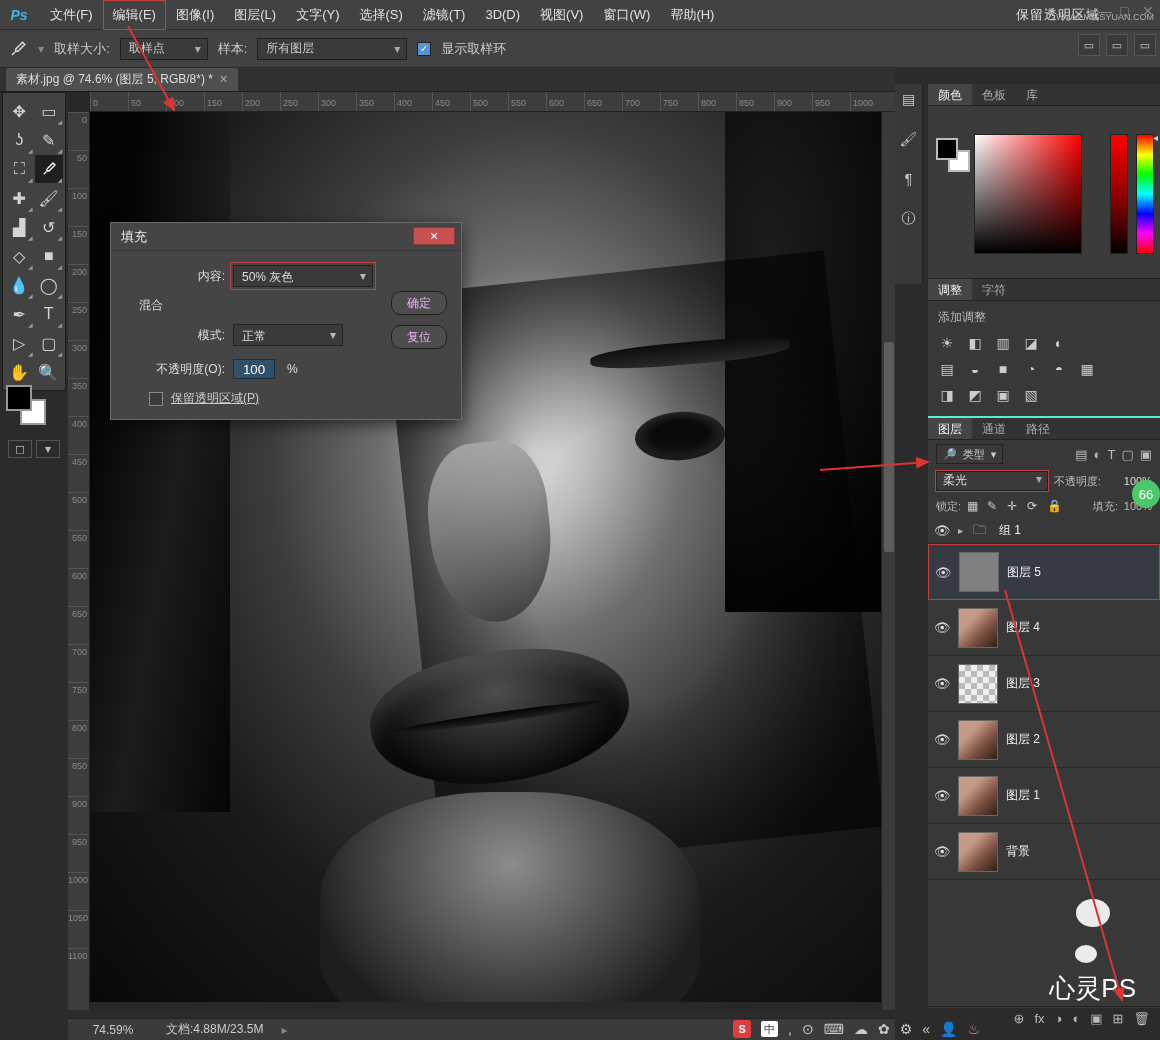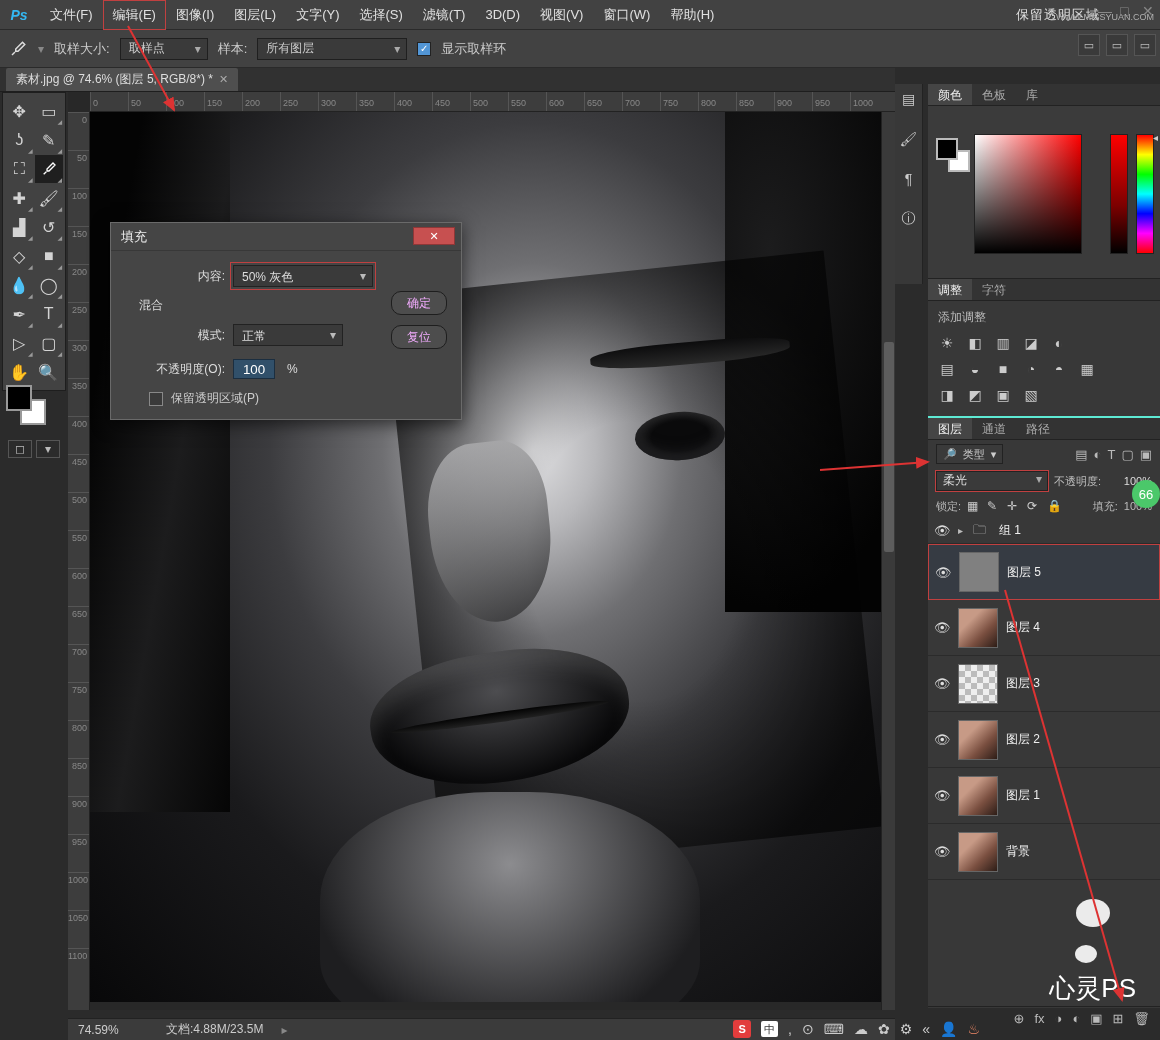--- a/index.html
+++ b/index.html
@@ -206,21 +206,21 @@
   }
   .pct { margin-left:12px; color:#ddd; }
   .dlg-btn {
     position:absolute; right:14px; width:56px; height:24px;
     border:1px solid #1e1e1e; border-radius:10px;
     background:#4d4d4d; color:#f0abfc; display:flex;
     align-items:center; justify-content:center; font-size:12px;
   }
   .dlg-btn.ok { top:40px; }
   .dlg-btn.reset { top:74px; }
-  .dlg-check { display:flex; align-items:center; gap:8px; margin-left:24px; margin-top:4px; }
+  .dlg-check { display:flex; align-items:center; gap:8px; margin-left:24px; margin-top:4px;text-decoration:underline; }
   .chk { width:14px; height:14px; border:1px solid #888; background:#3a3a3a; }
 
   
   .ministrip {
     position:absolute; left:895px; top:84px; width:28px; height:200px;
     background:#383838; border-right:1px solid #222;
     display:flex; flex-direction:column; align-items:center; padding-top:6px; gap:22px;
   }
   .mini-icon { width:18px; height:18px; color:#ccc; font-size:14px; display:flex;
     align-items:center; justify-content:center; }
@@ -316,21 +316,21 @@
     border-top:1px solid #222;
   }
 
   
   .statusbar {
     position:absolute; left:68px; bottom:0; width:827px; height:22px;
     background:#3b3b3b; border-top:1px solid #222;
     display:flex; align-items:center; padding:0 10px; gap:18px;
     font-size:12px; color:#ccc;
   }
-  .status-zoom { width:70px; }
+  .status-zoom { width:70px;text-align:center; }
 
   
   .systray {
     position:absolute; right:180px; bottom:2px; display:flex; gap:10px;
     align-items:center; font-size:14px; color:#ccc;
   }
   .systray .badge-sogou {
     width:18px; height:18px; background:#e23c3c; border-radius:3px; color:#fff;
     display:flex; align-items:center; justify-content:center; font-size:11px; font-weight:bold;
   }

